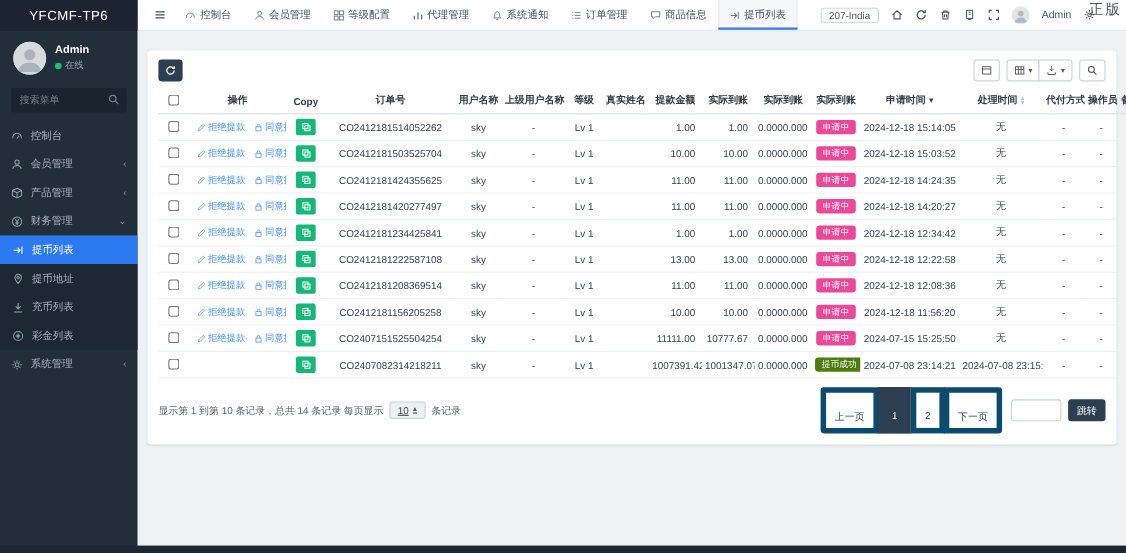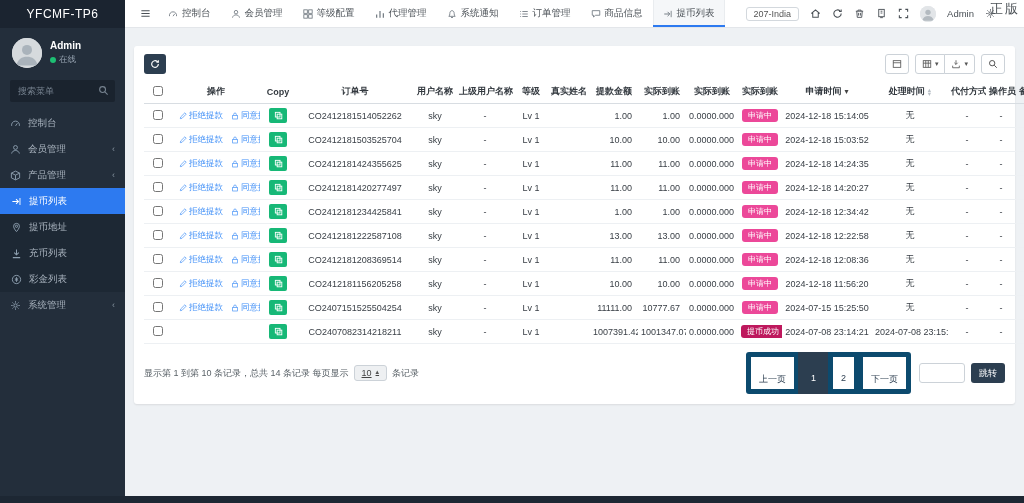--- a/index.html
+++ b/index.html
@@ -66,21 +66,21 @@
   td { padding:4px 3px; font-size:9px; color:#3a4047; border-bottom:1px solid #edf0f3; white-space:nowrap; text-align:center; overflow:hidden; }
   td.r { text-align:right; padding-right:6px; }
   input[type=checkbox] { width:10px; height:10px; cursor:pointer; }
   .op-link { color:#3e8ef7; font-size:8.5px; text-decoration:none; display:inline-flex; align-items:center; gap:2px; margin:0 4px; cursor:pointer; }
   .op-link .ic-s { width:8px; height:8px; display:inline-flex; color:#3e8ef7; }
   .op-link .ic-s svg { width:100%; height:100%; }
   .copy-btn { width:18px; height:15px; background:#17b877; border:none; border-radius:2px; display:inline-flex; align-items:center; justify-content:center; cursor:pointer; }
   .copy-btn svg { width:9px; height:9px; }
   .badge { display:inline-block; padding:2.5px 6px; font-size:8px; color:#fff; border-radius:3px; line-height:1; }
   .badge.green { background:#ec4899; }
-  .badge.orange { background:#be185d;text-align:center; }
+  .badge.orange { background:#4d7c0f;text-align:center; }
   .sort-desc { color:#444; font-size:8px; margin-left:3px; }
   .sort-both { display:inline-flex; flex-direction:column; line-height:.55; font-size:6.5px; color:#b9c0c7; margin-left:3px; vertical-align:middle; }
 
   
   .card-footer { display:flex; align-items:center; margin-top:8px; font-size:9px; color:#5a6268; }
   .page-size { display:inline-flex; align-items:flex-start; gap:4px; border:1px solid #ccd2d8; background:#eef0f2; border-radius:3px; padding:2px 7px; margin:0 5px; color:#444; cursor:pointer;text-decoration:underline; }
   .pagination { margin-left:auto; display:flex; align-items:center; }
   .pg-btn { height:20px; min-width:24px; padding:16px 8px; border:5px solid #0c4a6e; background:#fff; color:#2c3e50; font-size:9px; margin-left:-1px; cursor:pointer; }
   .pg-btn.first { border-radius:3px 0 0 3px; margin-left:0; }
   .pg-btn.last { border-radius:0 3px 3px 0; }
@@ -144,20 +144,30 @@
         </div>
         <div class="menu-item">
           <span class="ic">
             <svg viewBox="0 0 12 12">
               <path d="M6 1.2l4.5 2.2v5.2L6 10.8 1.5 8.6V3.4z" fill="none" stroke="currentColor"></path>
               <path d="M1.5 3.4L6 5.6l4.5-2.2M6 5.6v5" fill="none" stroke="currentColor"></path>
             </svg>
           </span>
           <span>产品管理</span>
           <span class="chev">‹</span>
+        </div>
+        <div class="menu-item">
+          <span class="ic">
+            <svg viewBox="0 0 12 12">
+              <circle cx="6" cy="6" r="4.6" fill="none" stroke="currentColor"></circle>
+              <path d="M4.2 3.6L6 6l1.8-2.4M6 6v3M4.5 6.8h3M4.5 8h3" stroke="currentColor" fill="none"></path>
+            </svg>
+          </span>
+          <span>财务管理</span>
+          <span class="chev">⌄</span>
         </div>
         <div class="menu-sub active">
           <span class="ic">
             <svg viewBox="0 0 12 12">
               <path d="M1.5 6h6.5M5.5 3.4L8.1 6 5.5 8.6" fill="none" stroke="currentColor" stroke-width="1.1"></path>
               <path d="M9.8 2.2v7.6" stroke="currentColor"></path>
             </svg>
           </span>
           <span>提币列表</span>
         </div>

